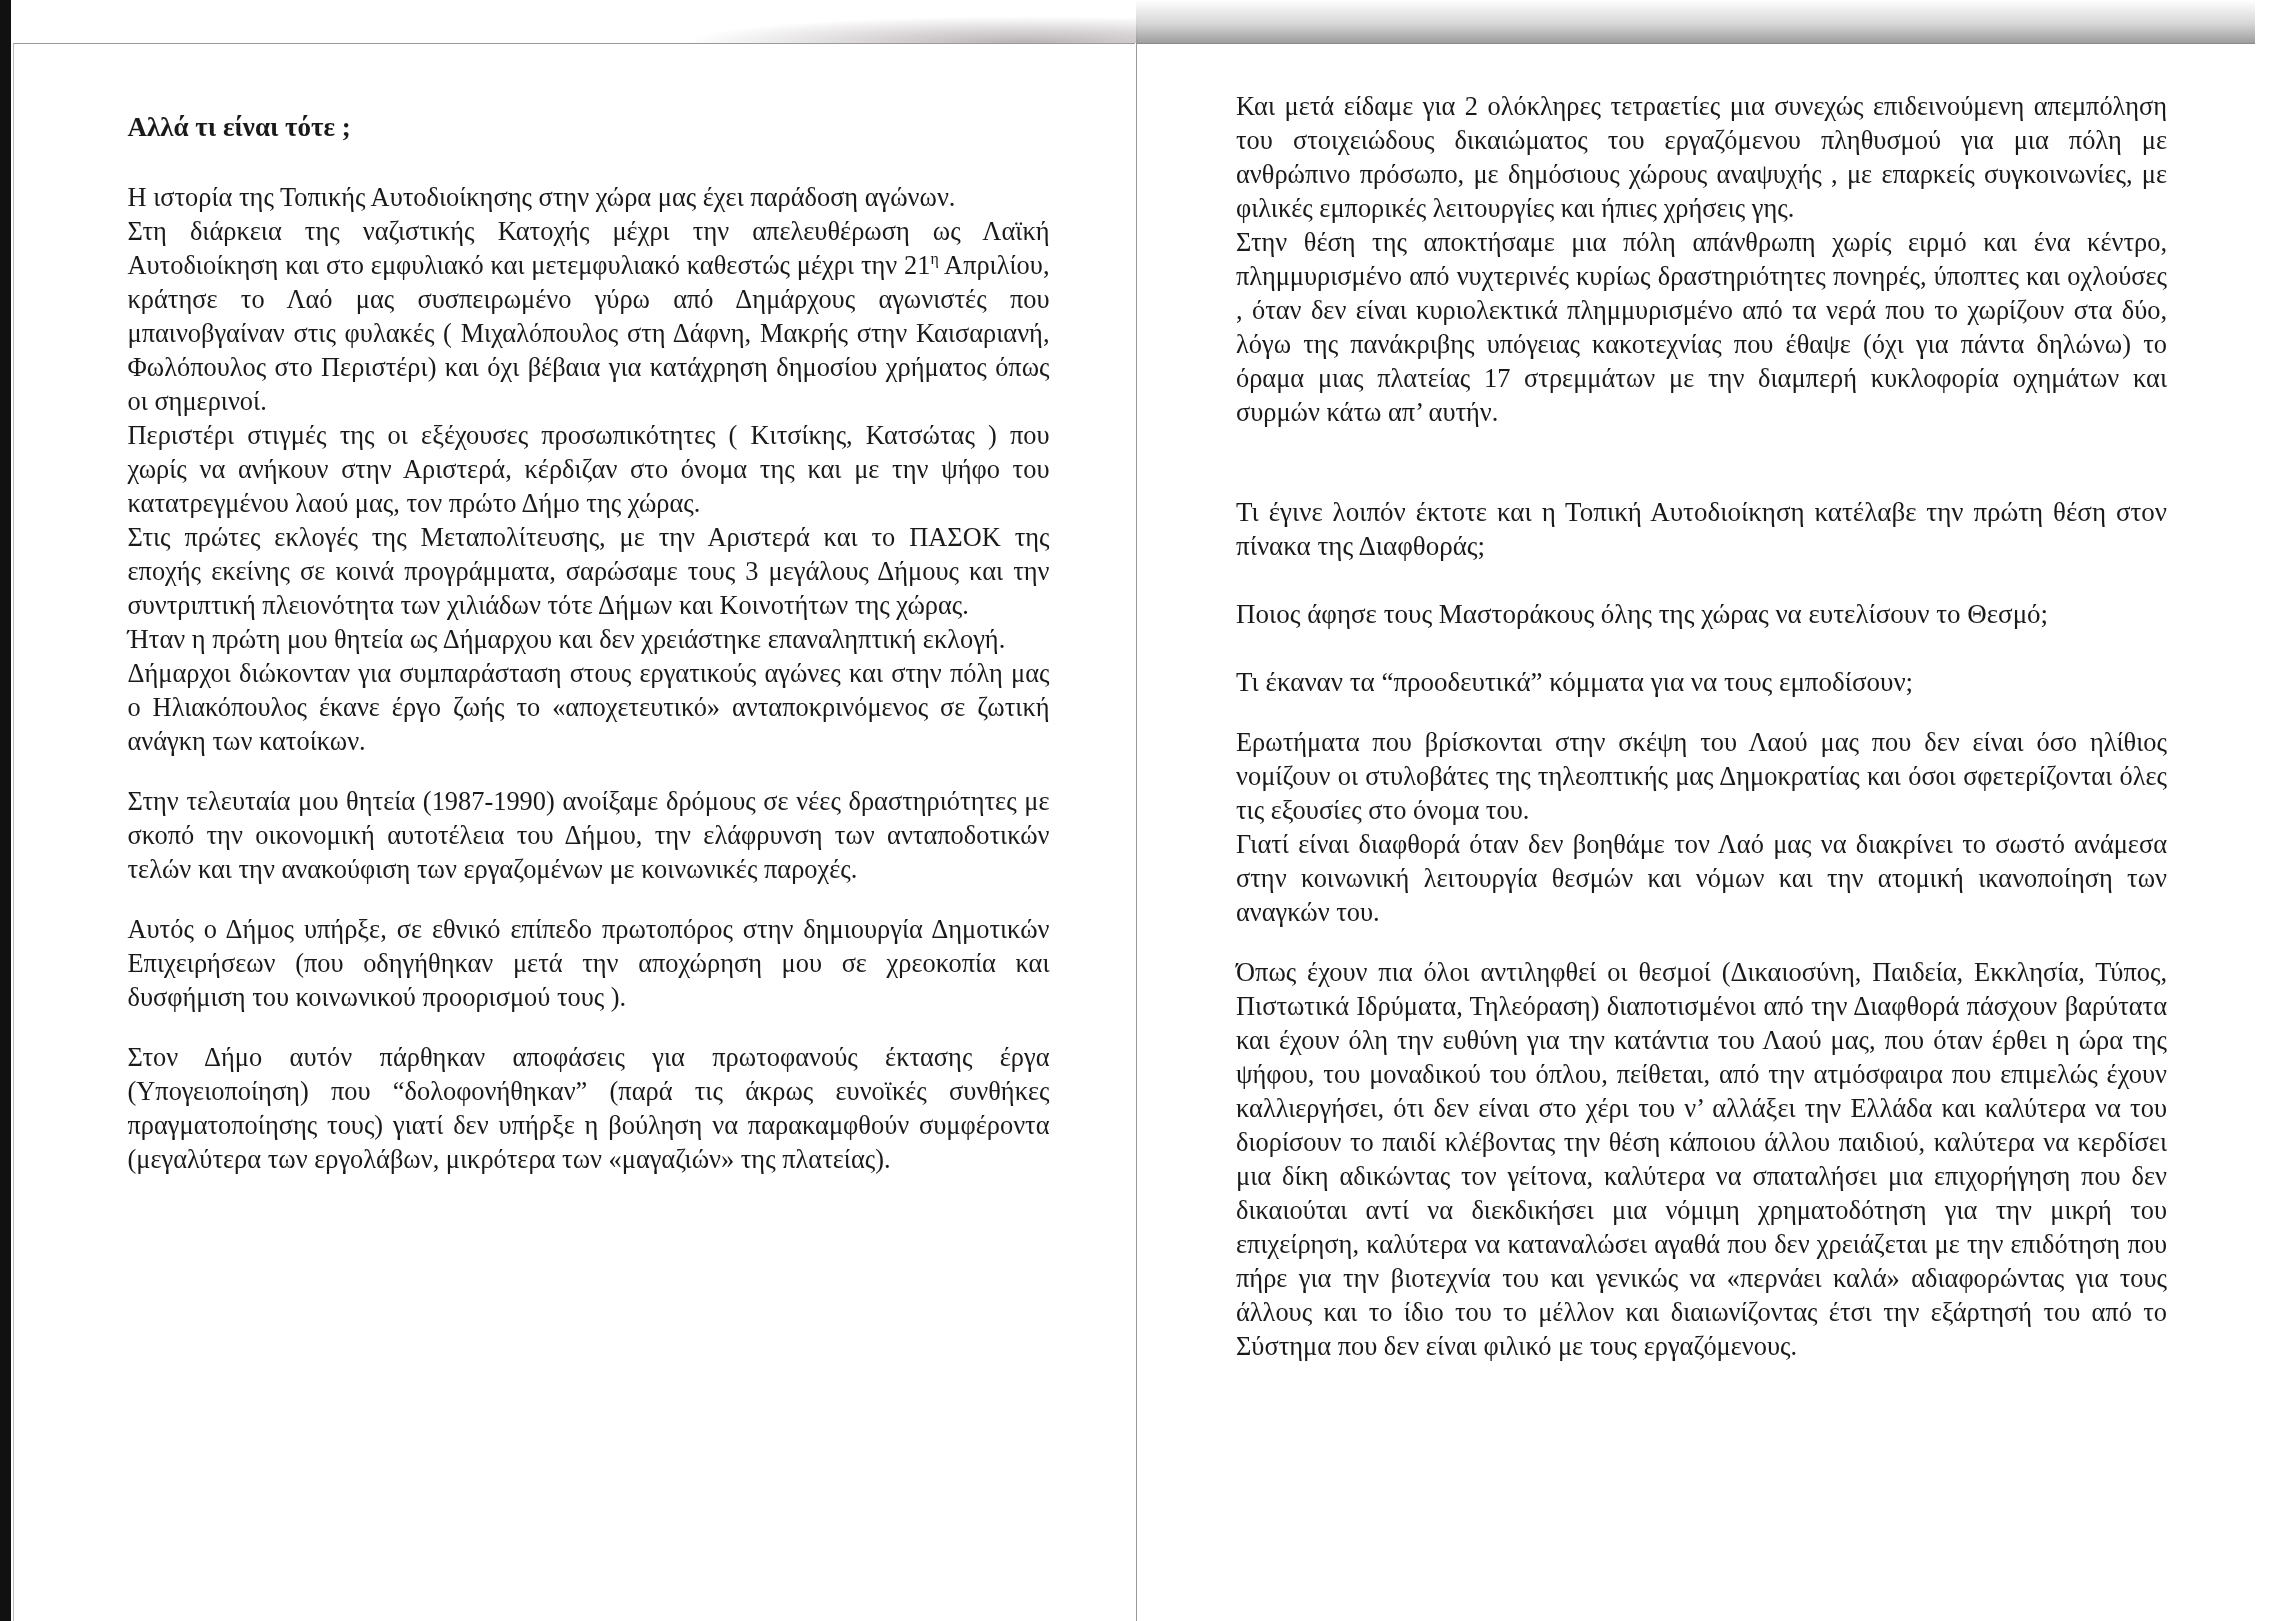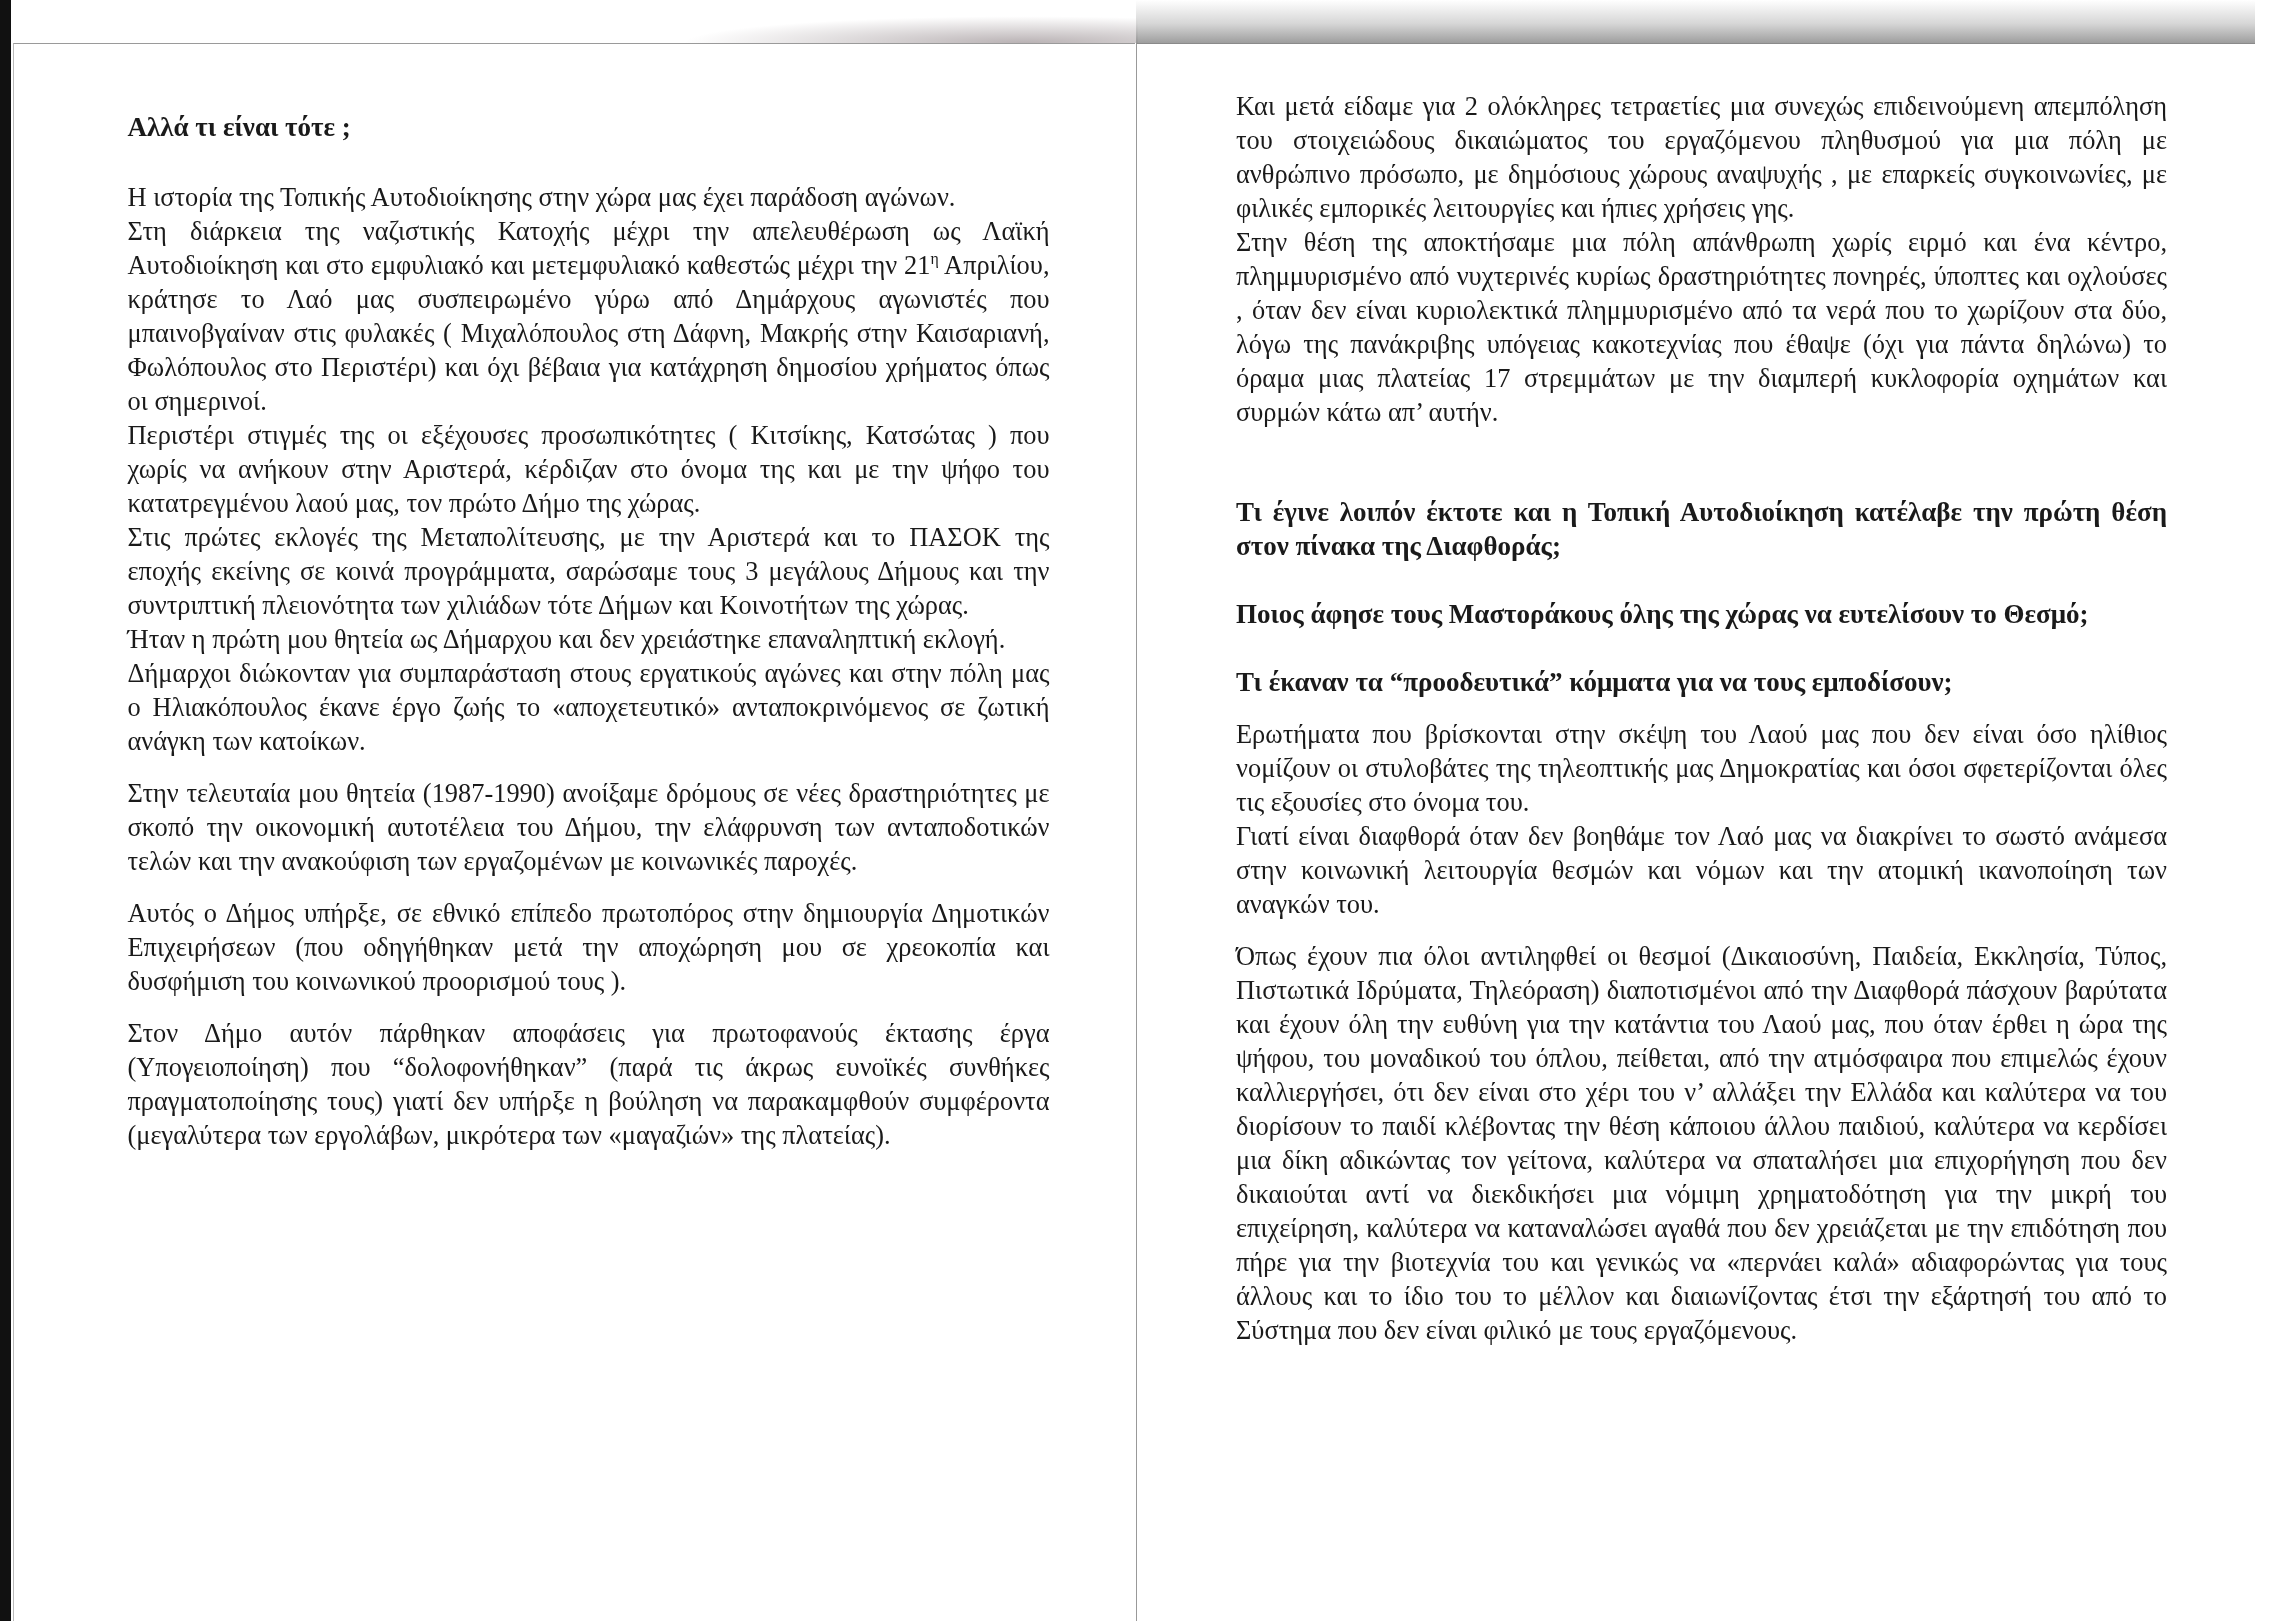--- a/index.html
+++ b/index.html
@@ -23,22 +23,22 @@
     position:absolute; top:43px; background:#ffffff;
   }
   .page-left { left:12.5px; width:1121px; height:1578px; border-top:1.8px solid #9a9a9a; border-left:0.9px solid #bbb; }
   .page-right { left:1136px; width:1119px; height:1578px; border-top:1.8px solid #8a8a8a; border-left:1.8px solid #999; }
   .right-margin { position:absolute; left:2255px; top:43px; width:38px; height:1578px; background:#ffffff; }
   .content { position:absolute; font-size:26.4px; line-height:34px; text-align:justify; }
   .page-left .content { left:114px; top:66px; width:922px; }
   .page-right .content { left:99px; top:45px; width:931px; }
   .heading { font-weight:bold; margin:0 0 36px 0; font-size:27px; }
   p { margin:0; }
-  .gap { margin-top:18px; }
-  .q { font-weight:bold; margin:0; font-size:27px; }
+  .gap { margin-top:26px; }
+  .q { font-weight:normal; margin:0; font-size:27px; }
   .q + .q { margin-top:34px; }
   b { font-weight:normal; }
   sup { font-size:60%; line-height:0; }
 </style>
 </head>
 <body>
 
 <div class="scan-left-edge"></div>
 <div class="top-shadow-left"></div>
 <div class="top-shadow"></div>

